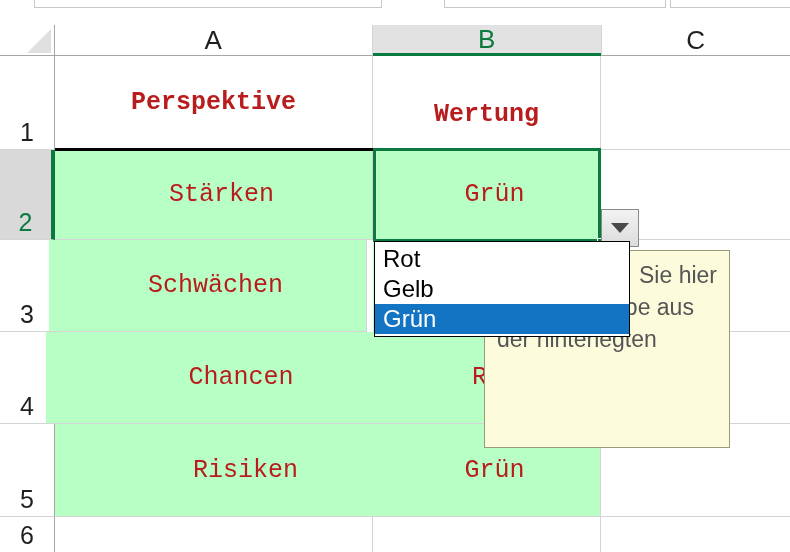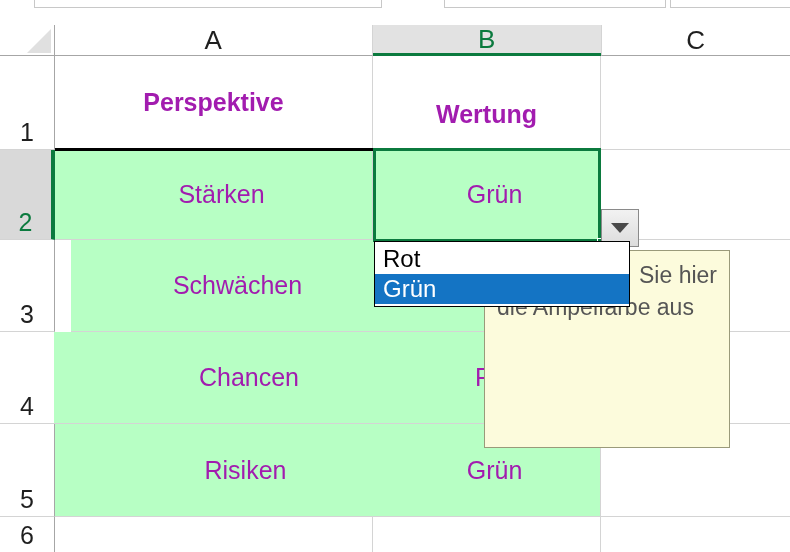--- a/index.html
+++ b/index.html
@@ -107,26 +107,27 @@
   }
 
   
   .cell {
     position: absolute;
     box-sizing: border-box;
     display: flex;
     align-items: center;
     justify-content: center;
     font-size: 25px;
-    color: #a21caf;
+    color: #b91c1c;
     background: #ffffff;
     border-right: 1px solid #d4d4d4;
     border-bottom: 1px solid #d4d4d4;
     overflow: hidden;
     white-space: nowrap;
+    font-family: Liberation Mono, monospace;
   }
   .cell.filled { background: #b7ffc4; padding-left: 16px; }
   .cell.header-cell { font-weight: bold; border-bottom: 2px solid #000000; }
 
   
   #sel-outline {
     position: absolute;
     border: 3px solid #0b7a3e;
     box-sizing: border-box;
     pointer-events: none;
@@ -228,25 +229,25 @@
   <div class="rowhead" style="top:492px; height:35px; border-bottom:none;">6</div>
 
   <div class="cell header-cell" style="left:55px;  top:31px; width:318px; height:94px;">Perspektive</div>
   <div class="cell header-cell" style="left:373px; top:31px; width:228px; height:118px;">Wertung</div>
   <div class="cell" style="left:601px; top:31px; width:189px; height:94px; border-right:none;"></div>
 
   <div class="cell filled" style="left:55px;  top:125px; width:318px; height:90px;">Stärken</div>
   <div class="cell filled" style="left:373px; top:125px; width:228px; height:90px;">Grün</div>
   <div class="cell" style="left:601px; top:125px; width:189px; height:90px; border-right:none;"></div>
 
-  <div class="cell filled" style="left:71px;  top:215px; width:318px; height:92px;">Schwächen</div>
+  <div class="cell filled" style="left:49px;  top:215px; width:318px; height:92px;">Schwächen</div>
   <div class="cell filled" style="left:373px; top:215px; width:228px; height:92px;"></div>
   <div class="cell" style="left:601px; top:215px; width:189px; height:92px; border-right:none;"></div>
 
-  <div class="cell filled" style="left:54px;  top:307px; width:375px; height:92px;">Chancen</div>
+  <div class="cell filled" style="left:46px;  top:307px; width:375px; height:92px;">Chancen</div>
   <div class="cell filled" style="left:373px; top:307px; width:228px; height:92px;">Rot</div>
   <div class="cell" style="left:601px; top:307px; width:189px; height:92px; border-right:none;"></div>
 
   <div class="cell filled" style="left:55px;  top:399px; width:366px; height:93px;">Risiken</div>
   <div class="cell filled" style="left:373px; top:399px; width:228px; height:93px;">Grün</div>
   <div class="cell" style="left:601px; top:399px; width:189px; height:93px; border-right:none;"></div>
 
   <div class="cell" style="left:55px;  top:492px; width:318px; height:35px; border-bottom:none;"></div>
   <div class="cell" style="left:373px; top:492px; width:228px; height:35px; border-bottom:none;"></div>
   <div class="cell" style="left:601px; top:492px; width:189px; height:35px; border-bottom:none; border-right:none;"></div>
@@ -256,20 +257,22 @@
   <div id="sel-outline" style="left:373px; top:123px; width:228px; height:94px;"></div>
   <div id="sel-handle" style="left:597px; top:213px;"></div>
 
   <div id="dd-button" style="left:601px; top:184px;">
     <div class="arrow"></div>
   </div>
 
   <div id="note" style="left:484px; top:225px; width:246px; height:198px;">
     <div class="noteline" style="text-align:right;">Sie hier</div>
     <div class="noteline">die Ampelfarbe aus</div>
+    <div class="noteline">der hinterlegten</div>
   </div>
 
   <div id="dd-list" style="left:374px; top:216px; width:256px;">
     <div class="dd-item">Rot</div>
+    <div class="dd-item">Gelb</div>
     <div class="dd-item selected">Grün</div>
   </div>
 
 </div>
 
 </body></html>

